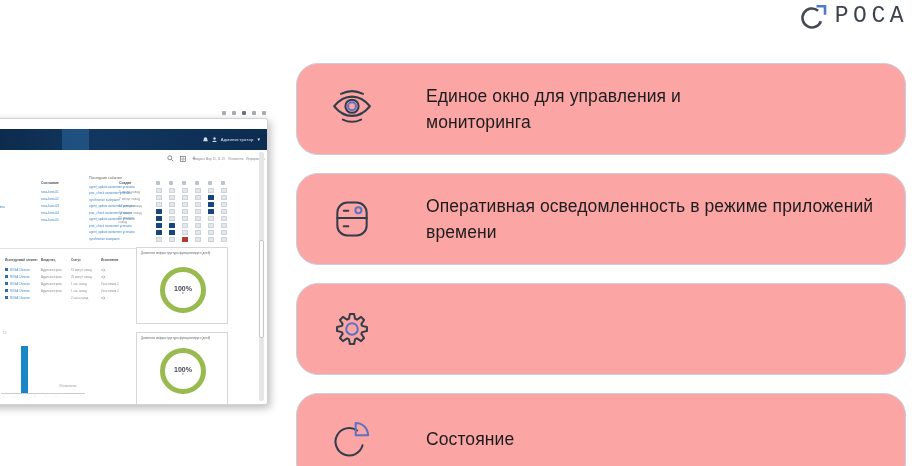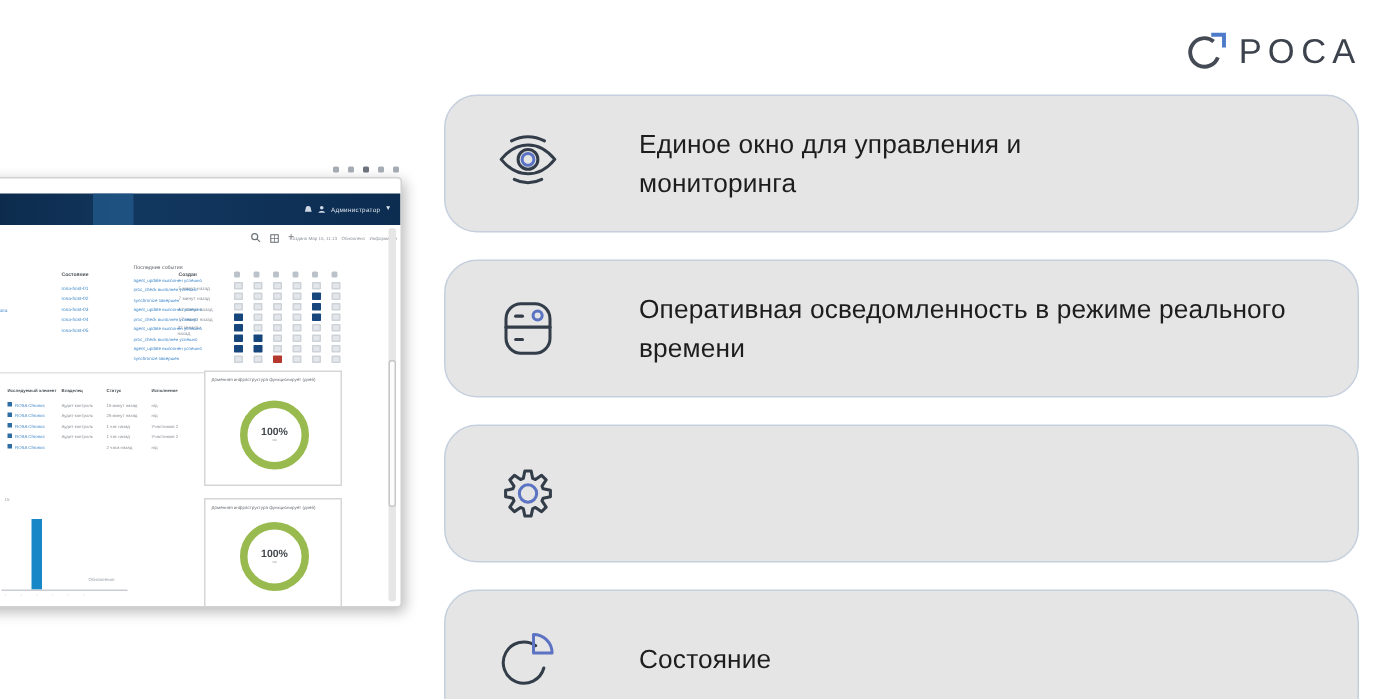--- a/index.html
+++ b/index.html
@@ -2,21 +2,21 @@
 <html><head>
 <meta charset="utf-8">
 <style>
   * { margin:0; padding:0; box-sizing:border-box; }
   body { background:#ffffff; font-family:"Liberation Sans", sans-serif; }
   .slide { position:relative; width:920px; height:466px; background:#fff; overflow:hidden; }
 
   
   .title { position:absolute; left:30px; top:5px; font-size:20.5px; font-weight:bold;
            color:#141414; letter-spacing:.3px; }
-  .logo { position:absolute; top:20px; right:12px; display:flex; align-items:center; gap:7px; }
+  .logo { position:absolute; top:3px; right:12px; display:flex; gap:7px;font-family:Liberation Mono, monospace; }
   .logo-text { font-size:23px; color:#3d434d; letter-spacing:4.5px; }
 
   
   .win-dots { position:absolute; left:222px; top:111px; display:flex; gap:6px; }
   .win-dots span { width:4px; height:4px; background:#a7adb5; border-radius:1px; display:block; }
   .win-dots span:nth-child(3){ background:#6d747d; }
 
   
   .dashboard { position:absolute; left:-46px; top:118px; width:314px; height:287px;
                background:#fff; border:1px solid #d2d2d2; border-radius:3px;
@@ -98,21 +98,21 @@
 
   
   .db-scrollbar { position:absolute; right:3px; top:33px; bottom:3px; width:5px;
                   background:#e6e6e6; border-radius:2px; }
   .db-thumb { position:absolute; left:0; top:88px; width:5px; height:98px; background:#fcfcfc;
               border:1px solid #c6c6c6; border-radius:2px; }
 
   
   .cards { position:absolute; left:296px; top:63px; width:610px; display:flex;
            flex-direction:column; gap:18px; }
-  .card { height:92px; flex:0 0 92px; background:#e5e5e5; border:1.5px solid #c5cfdd; border-radius:22px;
+  .card { height:92px; flex:0 0 92px; background:#fca5a5; border:1.5px solid #c5cfdd; border-radius:22px;
           display:flex; align-items:center; padding-left:33px; }
   .card-icon { width:44px; height:44px; flex:0 0 44px; display:flex; align-items:center; justify-content:center; }
   .card-text { margin-left:52px; font-size:17.5px; line-height:26px; color:#1d1d1d;
                white-space:pre-line; letter-spacing:.1px; }
   .ic { stroke:#333d4a; stroke-width:2.2; fill:none; stroke-linecap:round; stroke-linejoin:round; }
   .ic-blue { stroke:#5b73c2; }
 </style>
 </head>
 <body>
 
@@ -404,21 +404,21 @@
     <div class="card">
       <div class="card-icon">
         <svg width="44" height="44" viewBox="0 0 48 48">
           <rect class="ic" x="8" y="6" width="32" height="36" rx="11"></rect>
           <path class="ic" d="M8 23 H40"></path>
           <path class="ic" d="M15 15 H20"></path>
           <circle class="ic ic-blue" cx="31" cy="14.5" r="3.3"></circle>
           <path class="ic" d="M15 32 H20"></path>
         </svg>
       </div>
-      <div class="card-text">Оперативная осведомленность в режиме реального
+      <div class="card-text">Оперативная осведомленность в режиме приложений
 времени</div>
     </div>
 
     <div class="card">
       <div class="card-icon">
         <svg width="44" height="44" viewBox="0 0 48 48">
           <path class="ic" d="M35 20.6 L40.3 21.7 L40.3 26.3 L35 27.4 L34.2 29.4 L37.2 33.9 L33.9 37.2 L29.4 34.2 L27.4 35 L26.3 40.3 L21.7 40.3 L20.6 35 L18.6 34.2 L14.1 37.2 L10.8 33.9 L13.8 29.4 L13 27.4 L7.7 26.3 L7.7 21.7 L13 20.6 L13.8 18.6 L10.8 14.1 L14.1 10.8 L18.6 13.8 L20.6 13 L21.7 7.7 L26.3 7.7 L27.4 13 L29.4 13.8 L33.9 10.8 L37.2 14.1 L34.2 18.6 Z"></path>
           <circle class="ic ic-blue" cx="24" cy="24" r="6.3"></circle>
         </svg>
       </div>

